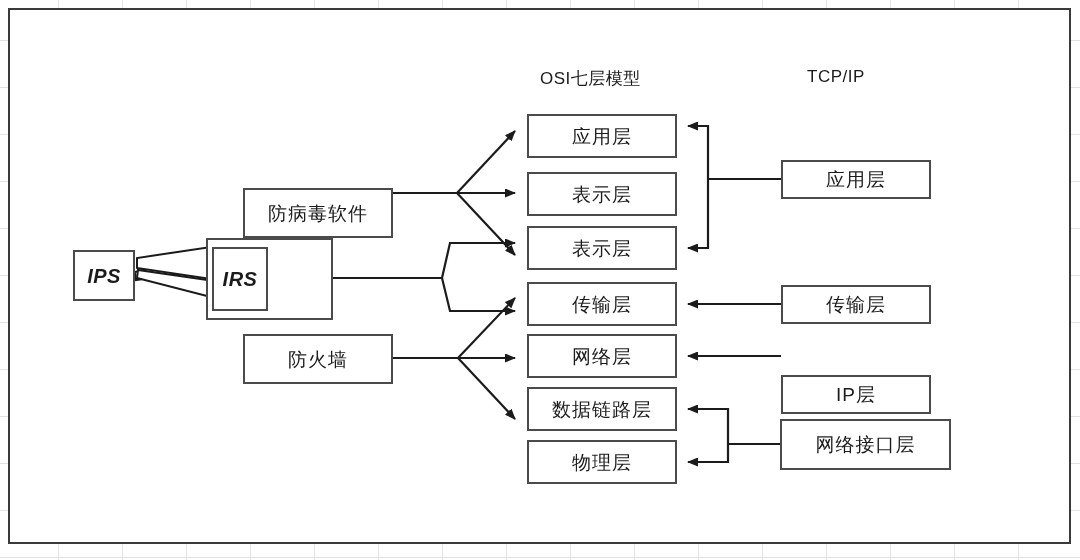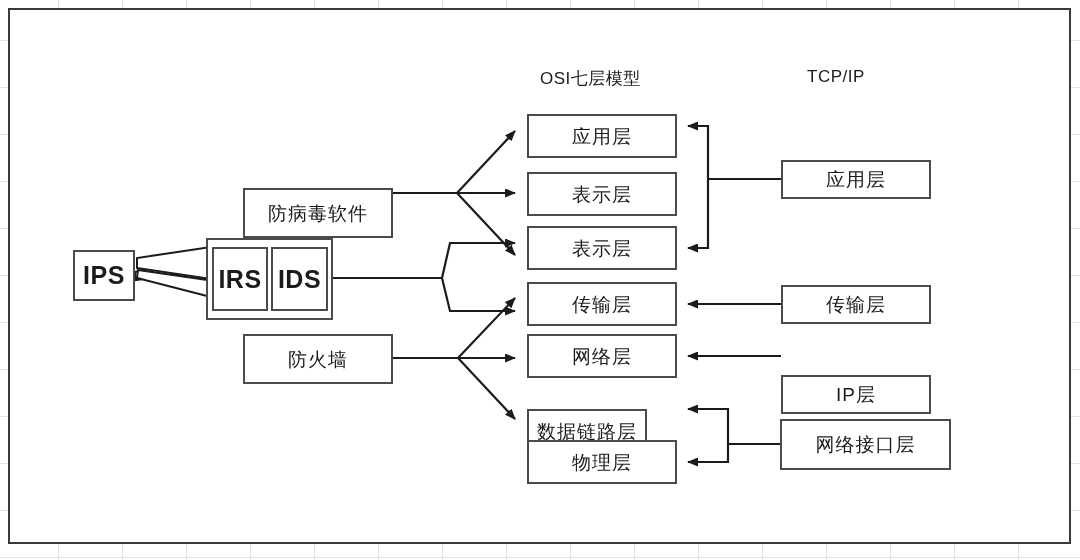--- a/index.html
+++ b/index.html
@@ -49,21 +49,21 @@
     border: 2px solid #4b4b4b;
     background: #ffffff;
     display: flex;
     align-items: center;
     justify-content: center;
     color: #1b1b1b;
     line-height: 1;
     white-space: nowrap;
   }
   .cn-label { font-size: 19px; letter-spacing: 1px; }
-  .en-label { font-size: 25px; font-weight: 600; letter-spacing: .5px; }
+  .en-label { font-size: 20px; font-weight: 600; letter-spacing: .5px; font-style: italic; }
   .col-header {
     position: absolute;
     font-size: 17px;
     color: #1b1b1b;
     white-space: nowrap;
     letter-spacing: .5px;
   }
   .compound-outer {
     position: absolute;
     box-sizing: border-box;
@@ -160,32 +160,31 @@
       </g>
     </svg>
 
     <div class="col-header" style="left:530px; top:57px;">OSI七层模型</div>
     <div class="col-header" style="left:797px; top:57px;">TCP/IP</div>
 
     <div class="node-box en-label" style="left:63px; top:240px; width:62px; height:51px;">IPS</div>
 
     <div class="compound-outer" style="left:196px; top:228px; width:127px; height:82px;"></div>
     <div class="compound-inner en-label" style="left:202px; top:237px; width:56px; height:64px;">IRS</div>
-    <div class="compound-inner en-label" style="left:261px; top:237px; width:57px; height:64px;">IDS</div>
 
     <div class="node-box cn-label" style="left:233px; top:158px; width:150px; height:50px;margin-top:20px;">防病毒软件</div>
 
     <div class="node-box cn-label" style="left:233px; top:324px; width:150px; height:50px;">防火墙</div>
 
     <div class="node-box cn-label" style="left:517px; top:104px; width:150px; height:44px;">应用层</div>
     <div class="node-box cn-label" style="left:517px; top:162px; width:150px; height:44px;">表示层</div>
     <div class="node-box cn-label" style="left:517px; top:216px; width:150px; height:44px;">表示层</div>
     <div class="node-box cn-label" style="left:517px; top:272px; width:150px; height:44px;">传输层</div>
     <div class="node-box cn-label" style="left:517px; top:324px; width:150px; height:44px;">网络层</div>
-    <div class="node-box cn-label" style="left:517px; top:377px; width:120px; height:44px;margin-top:22px;">数据链路层</div>
+    <div class="node-box cn-label" style="left:517px; top:377px; width:150px; height:44px;">数据链路层</div>
     <div class="node-box cn-label" style="left:517px; top:430px; width:150px; height:44px;">物理层</div>
 
     <div class="node-box cn-label" style="left:771px; top:150px; width:150px; height:39px;">应用层</div>
     <div class="node-box cn-label" style="left:771px; top:275px; width:150px; height:39px;">传输层</div>
     <div class="node-box cn-label" style="left:771px; top:327px; width:150px; height:39px;margin-top:38px;">IP层</div>
     <div class="node-box cn-label" style="left:770px; top:409px; width:171px; height:51px;">网络接口层</div>
 
 
   </div>
 </div>

